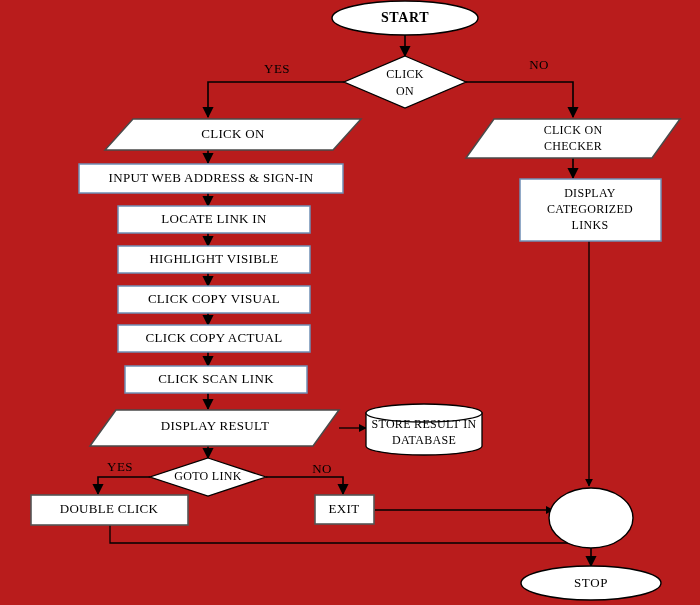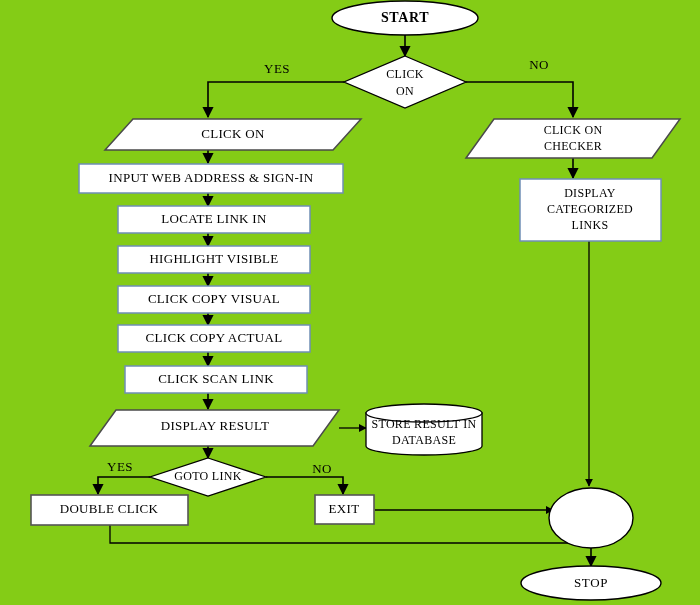--- a/index.html
+++ b/index.html
@@ -4,21 +4,21 @@
 <style>
   html, body {
     margin: 0;
     padding: 0;
     background: #ffffff;
   }
   #stage {
     position: relative;
     width: 700px;
     height: 605px;
-    background: #84cc16;
+    background: #b91c1c;
     overflow: hidden;
     font-family: "Liberation Serif", "DejaVu Serif", serif;
   }
   svg#flow {
     position: absolute;
     top: 0;
     left: 0;
     width: 700px;
     height: 605px;
   }

